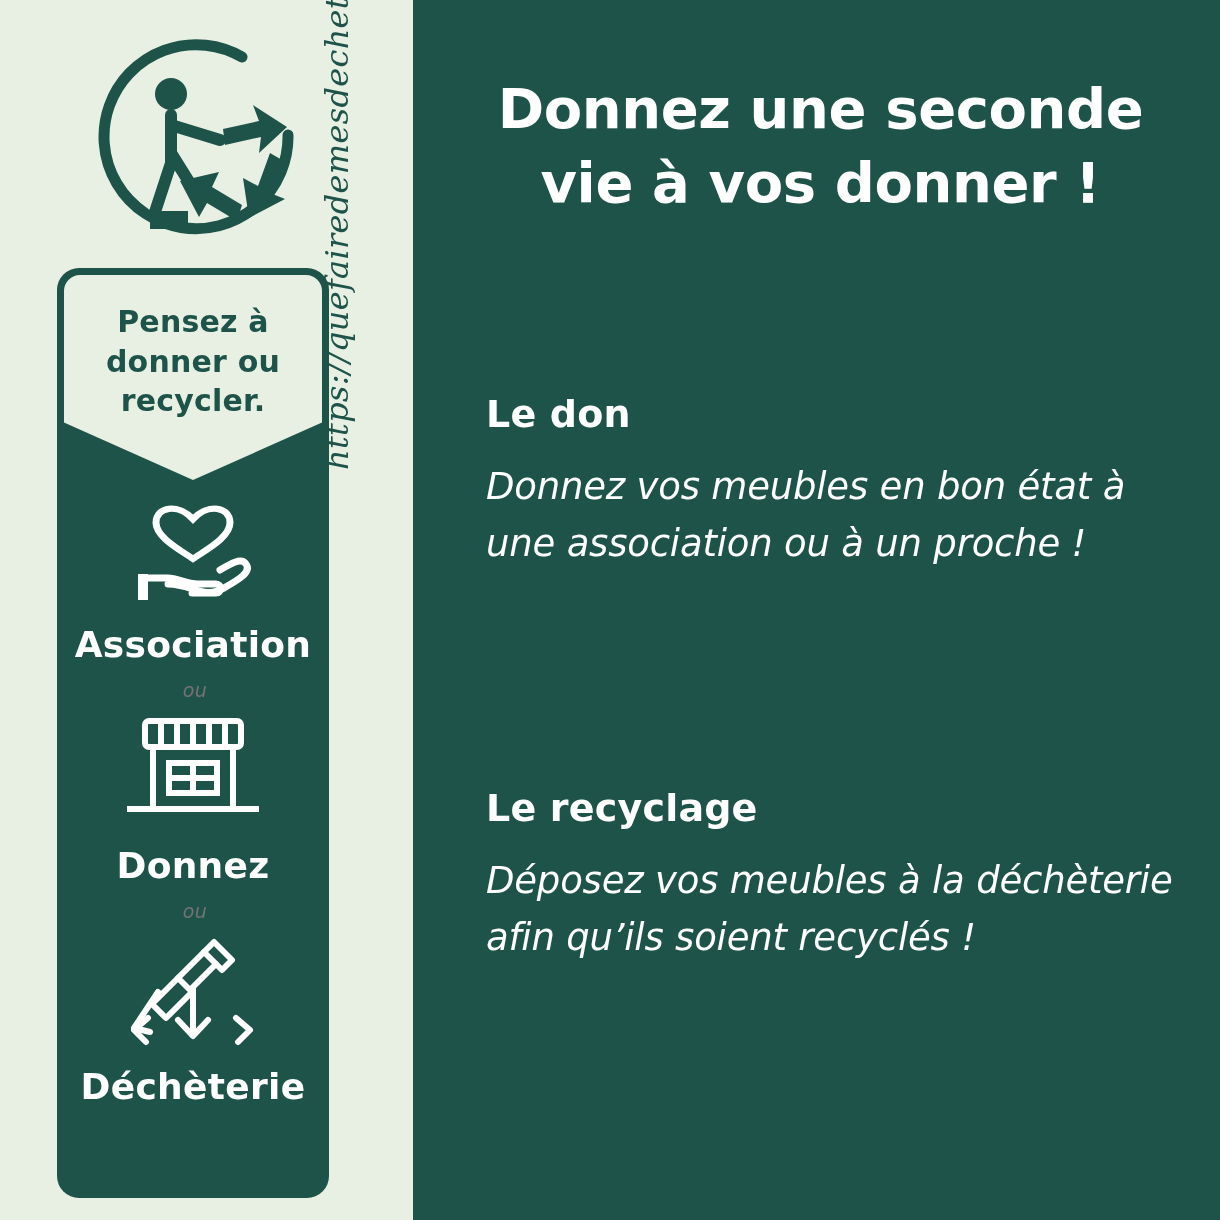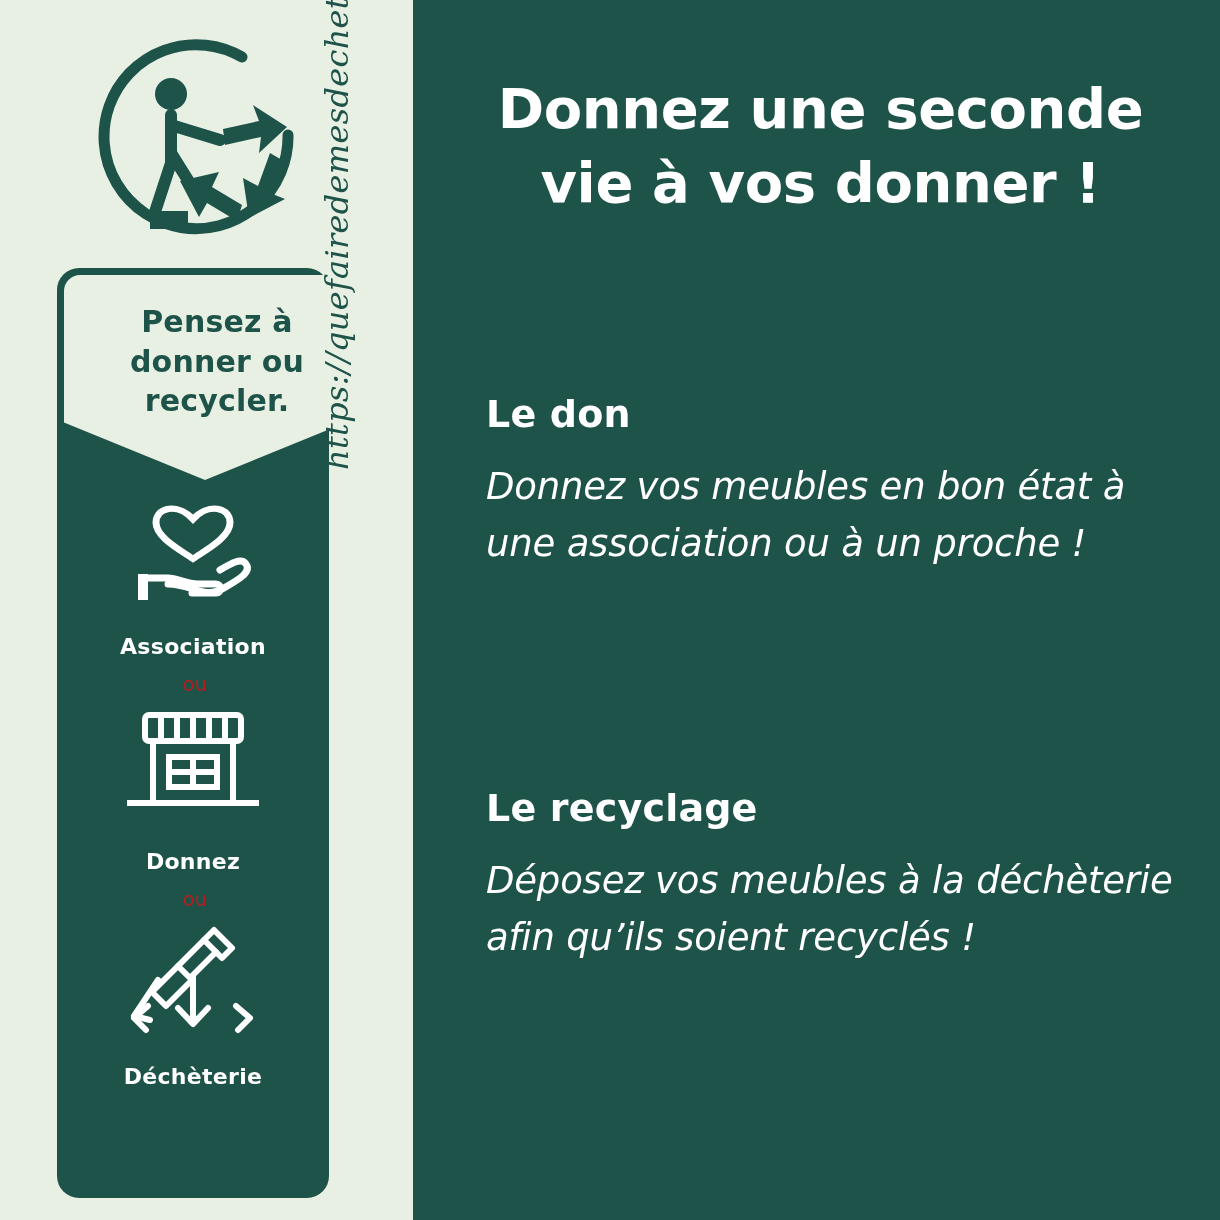--- a/index.html
+++ b/index.html
@@ -43,21 +43,21 @@
     border-radius:22px 22px 22px 22px;
   }
   
   .notch{
     position:absolute;
     left:64px;top:275px;
     width:258px;height:205px;
     background:#e8f0e4;
     border-radius:16px 16px 0 0;
     clip-path:polygon(0 0,100% 0,100% 72%,50% 100%,0 72%);
-    display:flex;align-items:flex-start;justify-content:center;padding-left:24px;
+    display:flex;align-items:flex-start;justify-content:center;
   }
   .notch-text{
     margin-top:27px;
     text-align:center;
     color:#1e5349;
     font-weight:bold;
     font-size:30px;
     line-height:1.32;
     letter-spacing:.2px;
   }
@@ -66,27 +66,28 @@
     position:absolute;
     left:57px;top:500px;
     width:272px;
     display:flex;flex-direction:column;align-items:center;
   }
   .stack-item{display:flex;flex-direction:column;align-items:center;}
   .stack-icon{display:block;}
   .stack-label{
     color:#ffffff;
     font-weight:bold;
-    font-size:22px;
-    margin-top:20px;
+    font-size:36px;
+    margin-top:10px;
     letter-spacing:.3px;
   }
   .sep{
-    color:#b91c1c;
+    color:#737373;
     font-size:19px;
+    font-style:italic;
     margin:14px 0 10px 4px;
     letter-spacing:.5px;
   }
   
   .url{
     position:absolute;
     left:318px;top:470px;
     width:620px;
     transform:rotate(-90deg);
     transform-origin:0 0;

